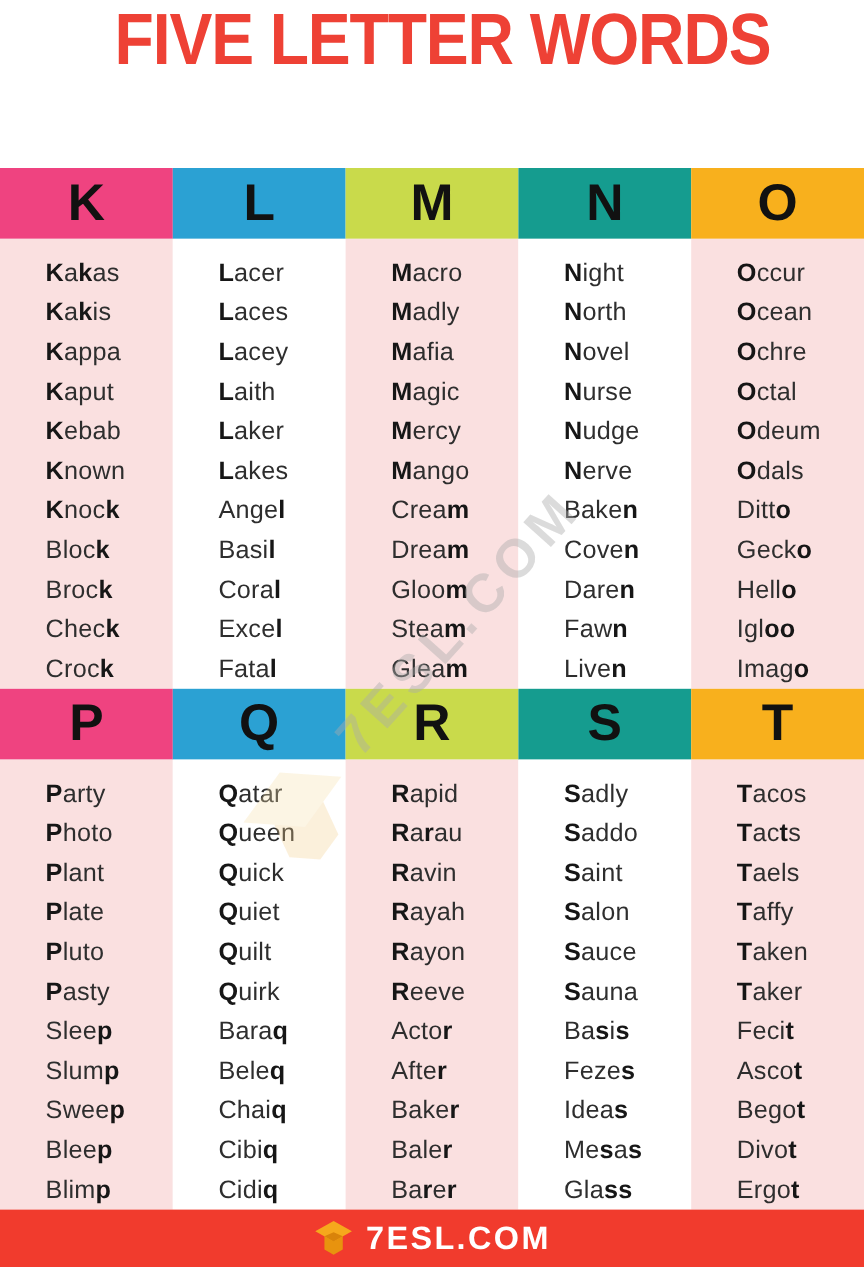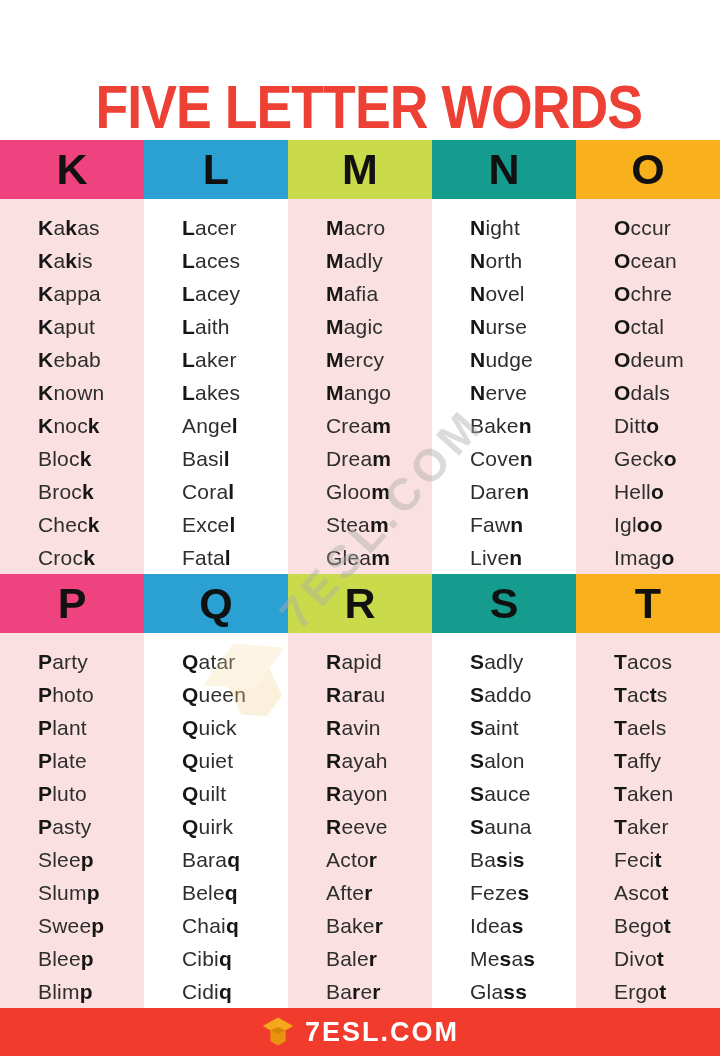--- a/index.html
+++ b/index.html
@@ -5,21 +5,21 @@
   html,body{margin:0;padding:0;}
   body{
     width:720px;height:1056px;
     font-family:"Liberation Sans","DejaVu Sans",sans-serif;
     background:#ffffff;
   }
   .page{position:relative;width:720px;height:1056px;overflow:hidden;background:#fff;}
 
   
   .poster-header{
-    height:140px;display:flex;align-items:flex-end;justify-content:center;padding-left:18px;
+    height:140px;display:flex;align-items:flex-start;justify-content:center;padding-left:18px;
   }
   .poster-title{
     margin:0;font-size:57px;font-weight:900;letter-spacing:-1px;
     transform:scaleX(0.94) scaleY(1.06);transform-origin:center;
     color:var(--title-red,#EE4135);white-space:nowrap;
   }
 
   
   .letter-section{display:grid;grid-template-columns:repeat(5,144px);}
   .letter-col{display:flex;flex-direction:column;}

